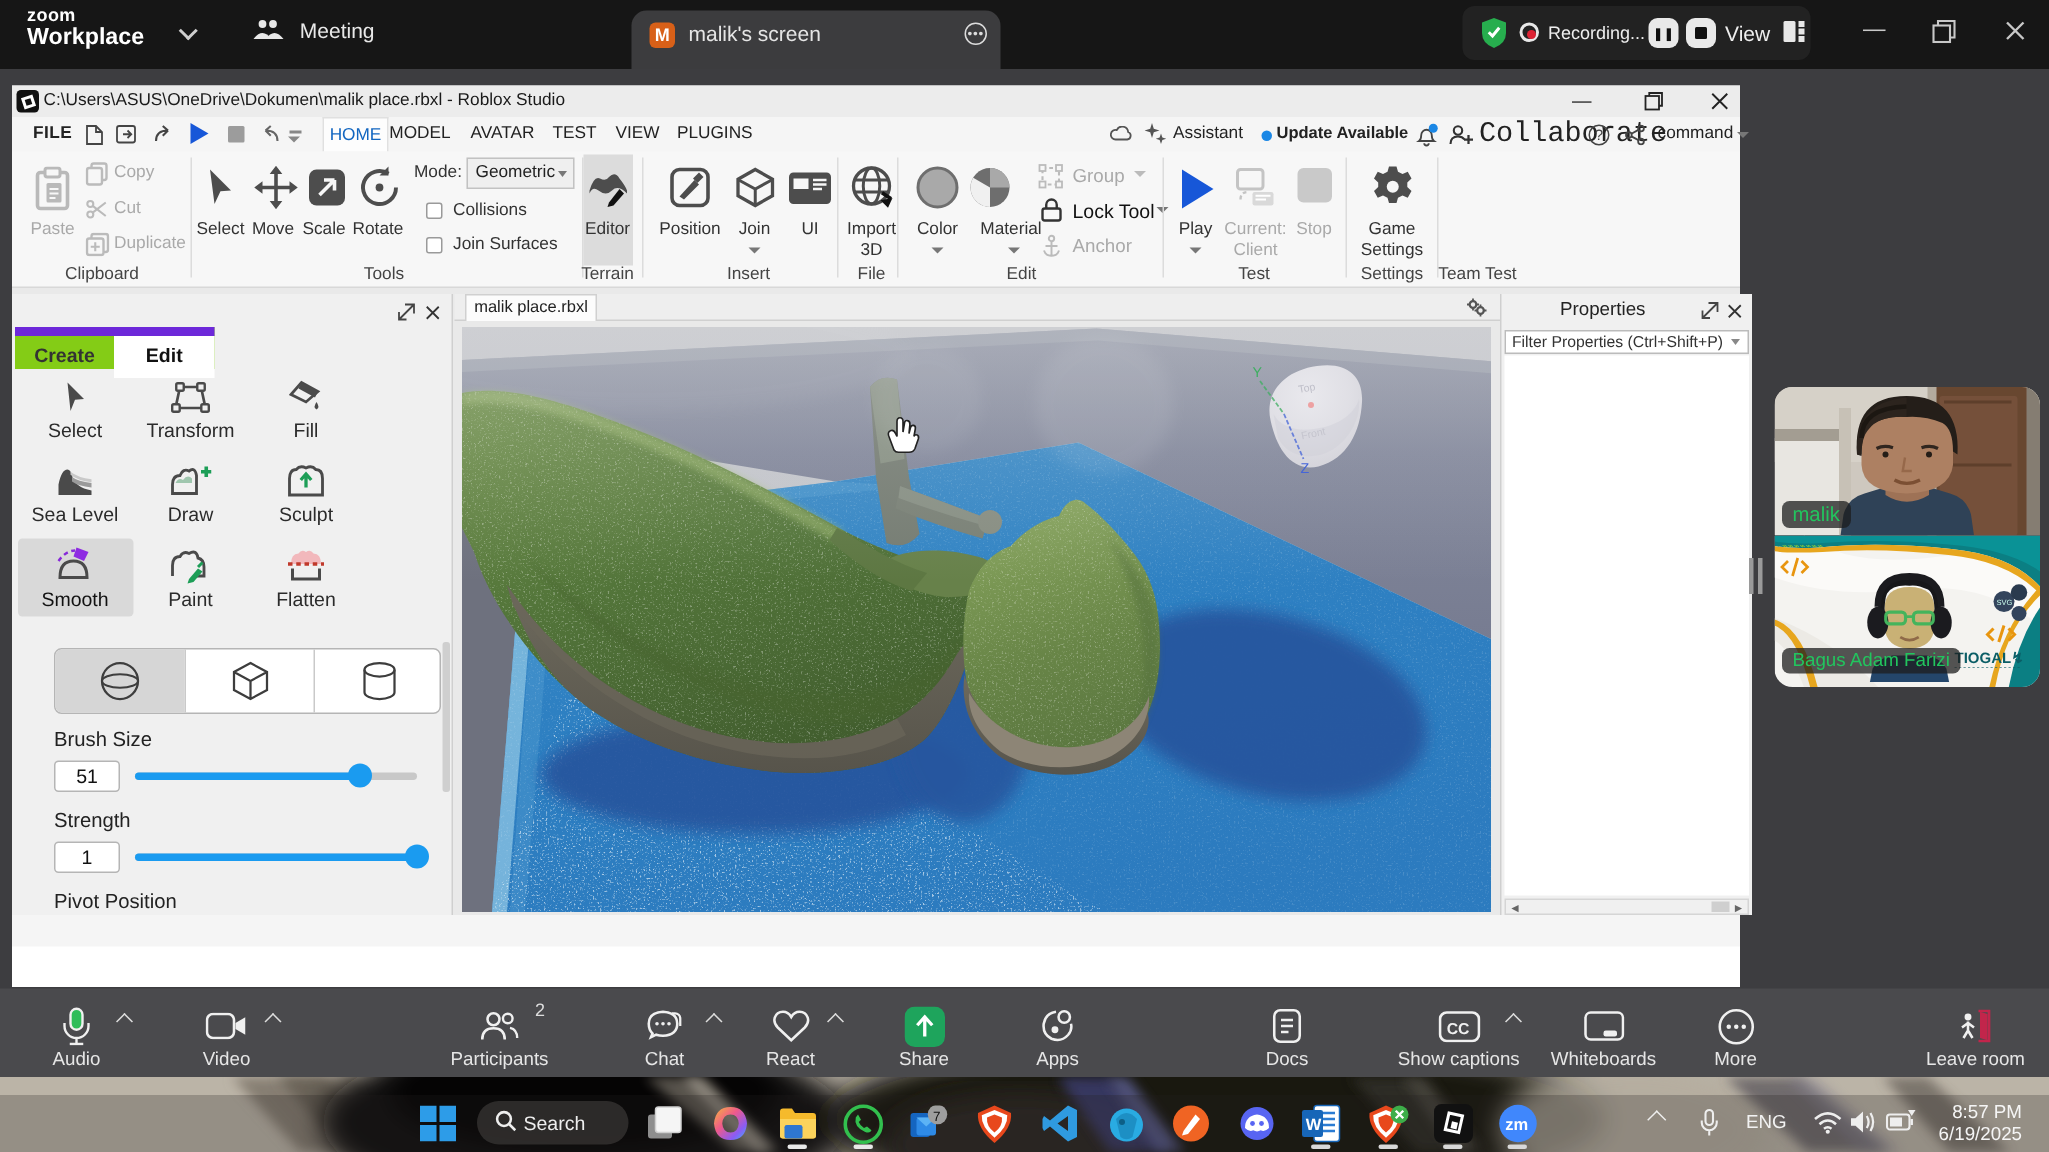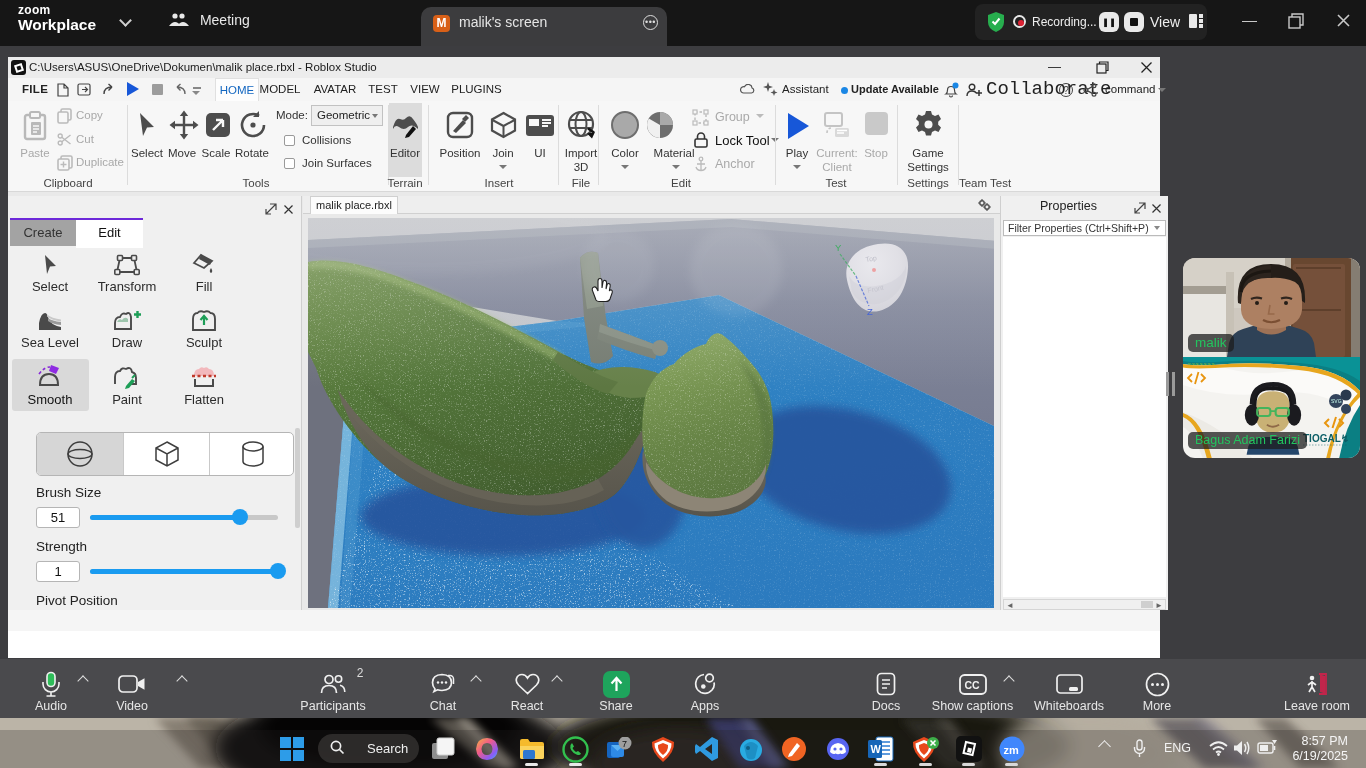--- a/index.html
+++ b/index.html
@@ -43,21 +43,21 @@
   .rlbl { position:absolute; font-size:11.5px; color:#333; text-align:center; }
   .dis { color:#a9a9a9 !important; }
   .carety { position:absolute; width:0; height:0; border-left:4px solid transparent; border-right:4px solid transparent; border-top:4px solid #777; }
 
   
   #rs-main { left:0; top:135px; width:1152px; height:418px; background:#e9e9e9; }
 
   
   #tpanel { left:0px; top:4px; width:294px; height:414px; background:#f0f0f0; border-right:1px solid #cfcfcf; }
   #tpanel .hdr { position:absolute; left:0; top:0; width:100%; height:19px; text-align:center; font-size:12.5px; color:#222; line-height:19px; }
-  #ttabs { position:absolute; left:2px; top:22px; width:133px; height:28px; border-top:2px solid #6d28d9; background:#a3a3a3; }
+  #ttabs { position:absolute; left:2px; top:22px; width:133px; height:28px; border-top:6px solid #6d28d9; background:#84cc16;font-weight:bold; }
   #ttabs .c { position:absolute; left:0; top:0; width:66px; height:28px; text-align:center; line-height:26px; font-size:13px; color:#333; }
   #ttabs .e { position:absolute; left:66px; top:0; width:67px; height:28px; background:#fff; text-align:center; line-height:26px; font-size:13px; color:#111; }
   .ttool { position:absolute; width:76px; text-align:center; font-size:13px; color:#2b2b2b; }
   .ttool svg { display:block; margin:0 auto 2px; }
   #smoothsel { position:absolute; left:4px; top:163px; width:77px; height:52px; background:#d9d9d9; border-radius:3px; }
   #shapebox { position:absolute; left:28px; top:236px; width:258px; height:44px; background:#fff; border:1px solid #b5b5b5; border-radius:5px; }
   #shapebox .cell { position:absolute; top:0; width:86px; height:42px; }
   #shapebox .sel { background:#d6d6d6; border-radius:4px 0 0 4px; }
   #shapebox .bdr { border-left:1px solid #c9c9c9; }
   .plabel { position:absolute; font-size:13.5px; color:#222; }
@@ -691,21 +691,21 @@
     </div>
 
   <div id="ztoolbar" class="abs">
     <div class="zbtn" style="left:21px; width:60px;"><div class="ic">
           <svg width="22" height="26" viewBox="0 0 22 26">
             <rect x="7" y="1.5" width="8" height="14" rx="4" fill="#2ebd59" stroke="#f0f0f0" stroke-width="1.6"></rect>
             <path d="M3 11 v2 a8 8 0 0 0 16 0 v-2 M11 21.5 v3.5 M6.5 25 h9" fill="none" stroke="#f0f0f0" stroke-width="1.6"></path>
           </svg>
         </div>Audio</div>
     <div class="zcaret" style="left:79px;"></div>
-    <div class="zbtn" style="left:102px; width:60px;"><div class="ic">
+    <div class="zbtn" style="left:121px; width:60px;"><div class="ic">
           <svg width="28" height="18" viewBox="0 0 28 18">
             <rect x="1" y="1" width="18" height="16" rx="4" fill="none" stroke="#f0f0f0" stroke-width="1.7"></rect>
             <path d="M20 7 L26.5 3.2 V14.8 L20 11 Z" fill="#f0f0f0"></path>
           </svg>
         </div>Video</div>
     <div class="zcaret" style="left:178px;"></div>
     <div class="zbtn" style="left:293px; width:80px;"><div class="ic">
           <svg width="26" height="22" viewBox="0 0 26 22">
             <circle cx="9" cy="6.5" r="4" fill="none" stroke="#f0f0f0" stroke-width="1.7"></circle>
             <path d="M1.5 20 q0 -7.5 7.5 -7.5 q7.5 0 7.5 7.5" fill="none" stroke="#f0f0f0" stroke-width="1.7"></path>
@@ -737,21 +737,21 @@
             <path d="M13.5 20 V8 M8.5 12.5 L13.5 7 L18.5 12.5" stroke="#fff" stroke-width="2.2" fill="none"></path>
           </svg>
         </div>Share</div>
     <div class="zbtn" style="left:675px; width:60px;"><div class="ic">
           <svg width="24" height="24" viewBox="0 0 24 24">
             <circle cx="16.5" cy="6" r="3.8" fill="none" stroke="#f0f0f0" stroke-width="1.7"></circle>
             <path d="M11 2.5 Q4 3.5 2.8 10.5 Q2 17.5 8 20.5 Q14.5 23 19 18 Q22 14.5 21 10.5" fill="none" stroke="#f0f0f0" stroke-width="1.7"></path>
             <path d="M8 14.5 a2.3 2.3 0 1 0 4.6 0 a2.3 2.3 0 1 0 -4.6 0" fill="#f0f0f0"></path>
           </svg>
         </div>Apps</div>
-    <div class="zbtn" style="left:856px; width:60px;"><div class="ic">
+    <div class="zbtn" style="left:828px; width:60px;"><div class="ic">
           <svg width="20" height="24" viewBox="0 0 20 24">
             <rect x="1.5" y="1.5" width="17" height="21" rx="4" fill="none" stroke="#f0f0f0" stroke-width="1.7"></rect>
             <path d="M6 8 h8 M6 12 h8 M6 16 h5" stroke="#f0f0f0" stroke-width="1.6"></path>
           </svg>
         </div>Docs</div>
     <div class="zbtn" style="left:925px; width:95px;"><div class="ic">
           <svg width="28" height="21" viewBox="0 0 28 21">
             <rect x="1" y="1" width="26" height="19" rx="4.5" fill="none" stroke="#f0f0f0" stroke-width="1.8"></rect>
             <text x="5.5" y="15" font-size="10.5" font-weight="bold" fill="#f0f0f0" font-family="Liberation Sans">CC</text>
           </svg>
@@ -820,21 +820,21 @@
 <div id="taskbar" class="abs">
   <svg class="abs" style="left:280px; top:7px;" width="24" height="24" viewBox="0 0 24 24">
       <rect x="0" y="0" width="11" height="11" fill="#2d9ce8"></rect>
       <rect x="13" y="0" width="11" height="11" fill="#2d9ce8"></rect>
       <rect x="0" y="13" width="11" height="11" fill="#2d9ce8"></rect>
       <rect x="13" y="13" width="11" height="11" fill="#2d9ce8"></rect>
     </svg>
   <div class="abs" style="left:318px; top:4px; width:101px; height:29px; background:rgba(48,46,45,.92); border-radius:15px; color:#eee; font-size:13px; line-height:29px;"><svg style="margin:6px 0 0 12px; float:left;" width="15" height="15" viewBox="0 0 15 15">
         <circle cx="6" cy="6" r="4.6" fill="none" stroke="#eee" stroke-width="1.7"></circle>
         <path d="M9.5 9.5 L13.5 13.5" stroke="#eee" stroke-width="1.7"></path>
-      </svg><span style="margin-left:22px;">Search</span></div>
+      </svg><span style="margin-left:4px;">Search</span></div>
   <svg class="abs" style="left:431px; top:7px;" width="24" height="24" viewBox="0 0 24 24">
       <rect x="1" y="6" width="16" height="16" rx="2" fill="#8e8e8e"></rect>
       <rect x="6" y="1" width="17" height="17" rx="2" fill="#f5f5f5"></rect>
       <rect x="6" y="1" width="17" height="17" rx="2" fill="none" stroke="#d0d0d0"></rect>
     </svg>
   <svg class="abs" style="left:475px; top:7px;" width="24" height="24" viewBox="0 0 24 24">
       <defs>
         <linearGradient id="cpl" x1="0" y1="0" x2="1" y2="1">
           <stop offset="0" stop-color="#f6b73c"></stop>
           <stop offset="0.4" stop-color="#ef5a8a"></stop>

